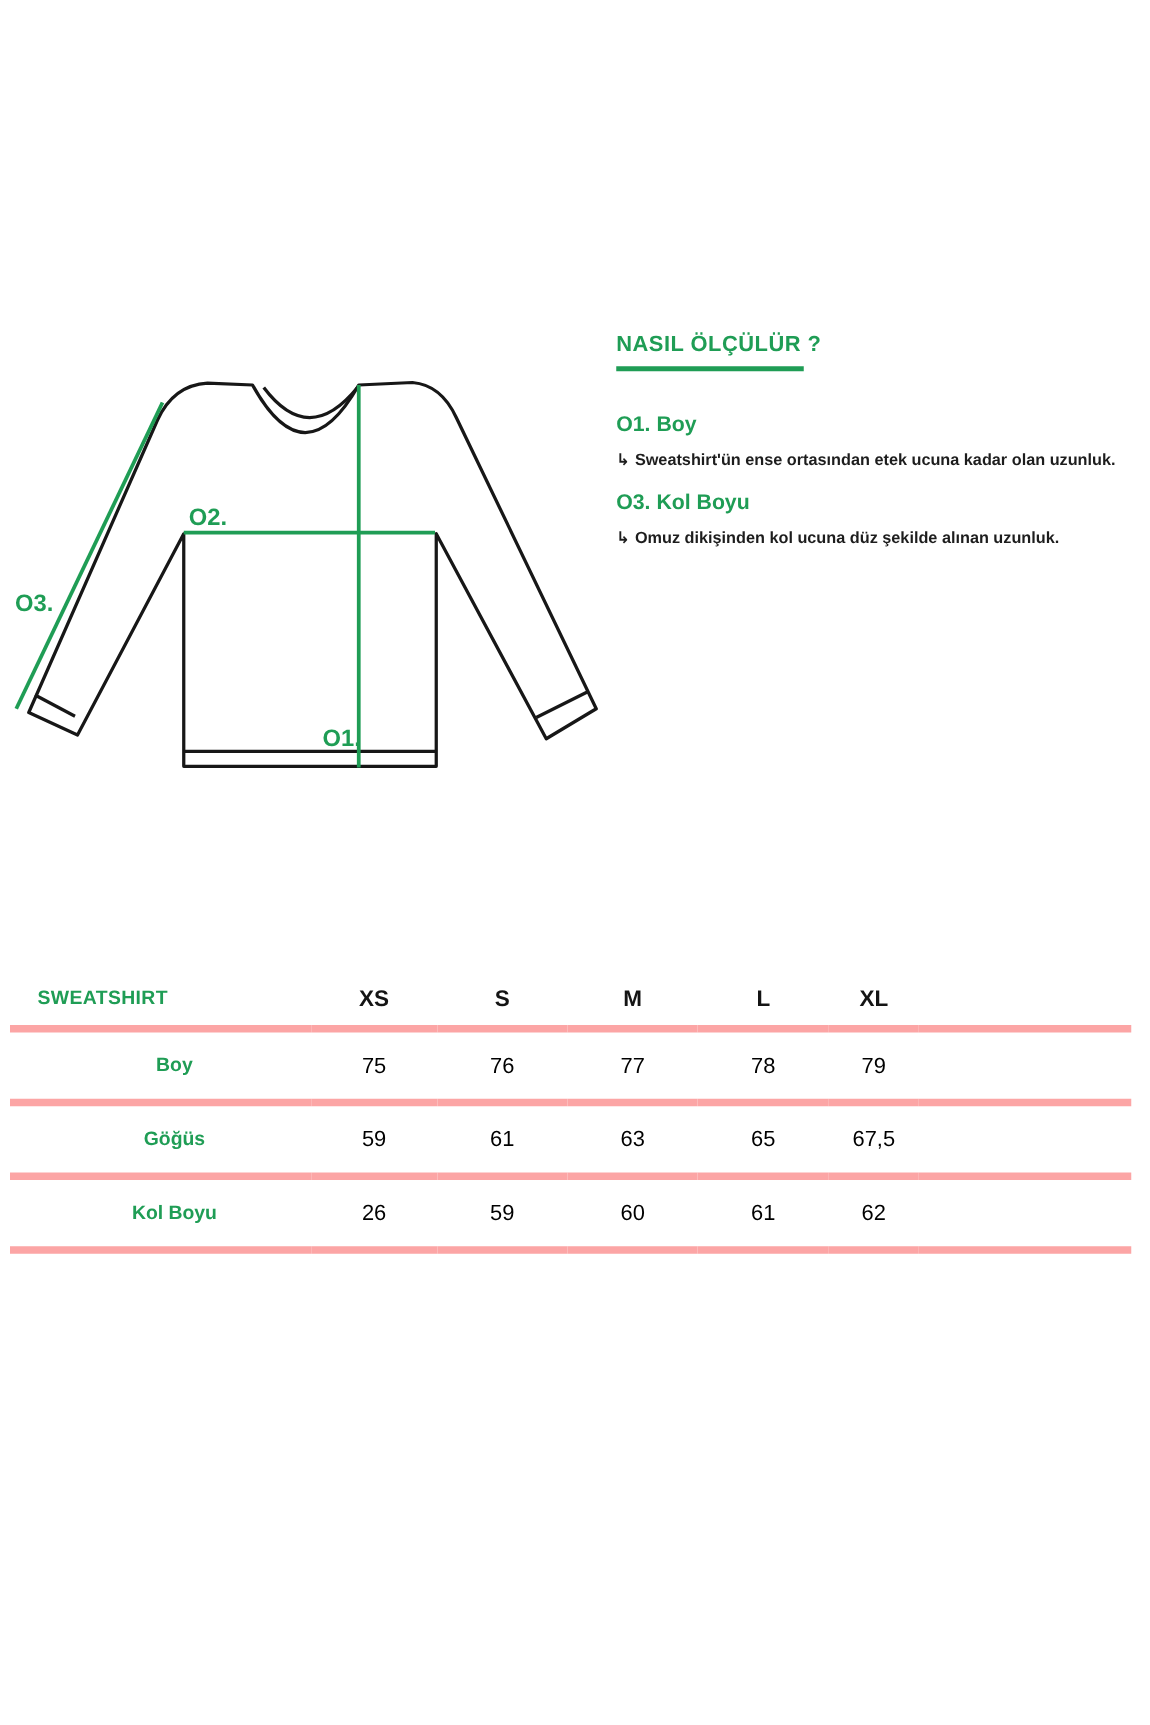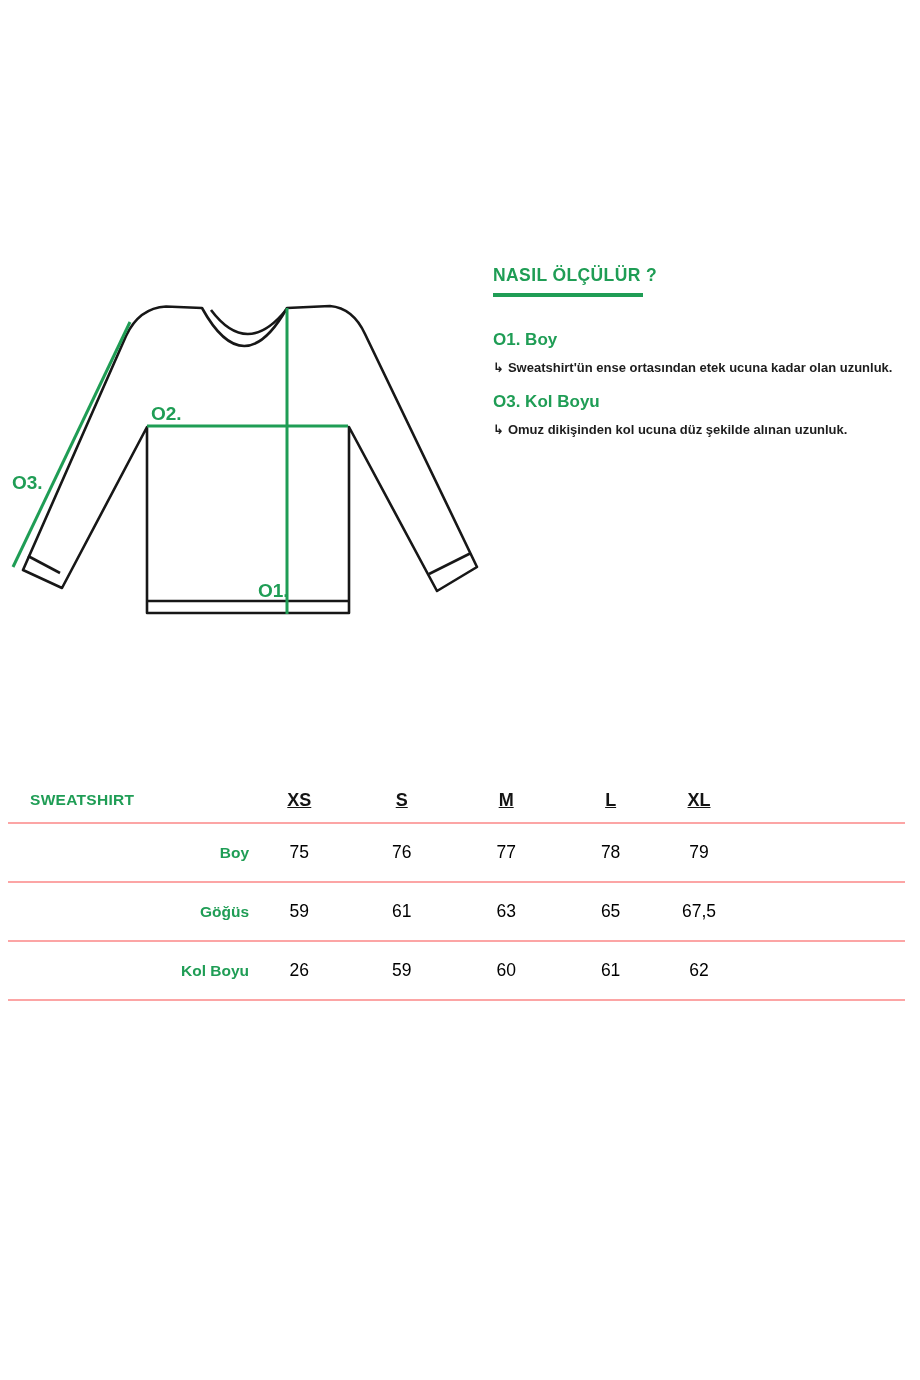--- a/index.html
+++ b/index.html
@@ -73,45 +73,44 @@
     width: 897px;
   }
   table.size-table {
     width: 897px;
     border-collapse: collapse;
     table-layout: fixed;
   }
   table.size-table td, table.size-table th { padding: 0; vertical-align: middle; }
   tr.header-row { height: 45px; }
   tr.data-row { height: 59px; }
-  tr.header-row th, tr.data-row td { border-bottom: 2px solid #fca5a5; }
+  tr.header-row th, tr.data-row td { border-bottom: 6px solid #fca5a5; }
   .col-label { width: 240px; }
   .col-xs { width: 100px; }
   .col-s  { width: 104px; }
   .col-m  { width: 104px; }
   .col-l  { width: 104px; }
   .col-xl { width: 72px; }
   .col-fill { width: 169px; }
   .product-cell {
     text-align: left;
     padding-left: 22px !important;
     font-size: 15.5px;
     font-weight: bold;
     letter-spacing: 0.3px;
     color: #1f9d55;
   }
   .size-head {
     text-align: center;
     font-size: 18px;
     font-weight: bold;
     color: #141414;
-    text-decoration: underline;
   }
   .row-label {
-    text-align: right;
+    text-align: center;
     padding-left: 22px !important;
     font-size: 15.5px;
     font-weight: bold;
     color: #1f9d55;
   }
   .value-cell {
     text-align: center;
     font-size: 17.5px;
     font-weight: normal;
     color: #000000;

